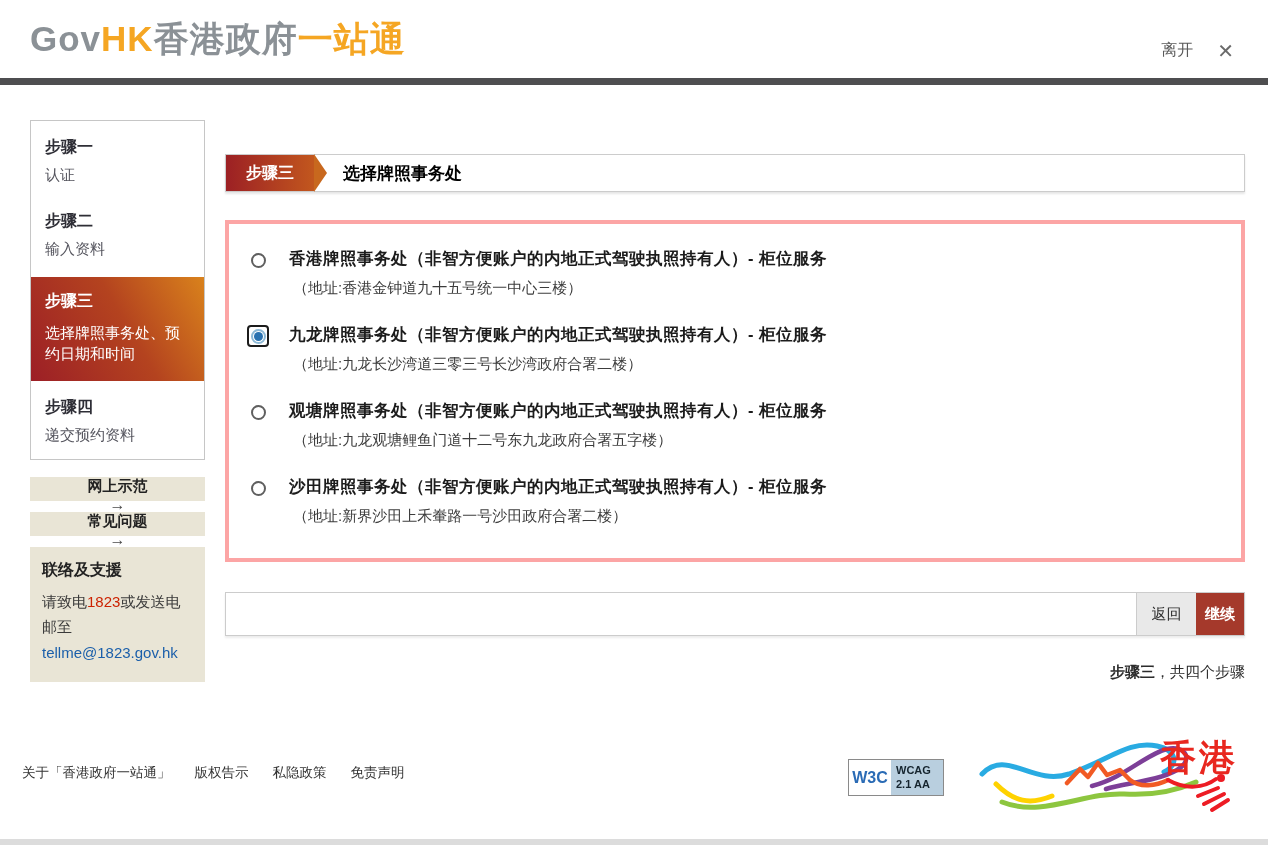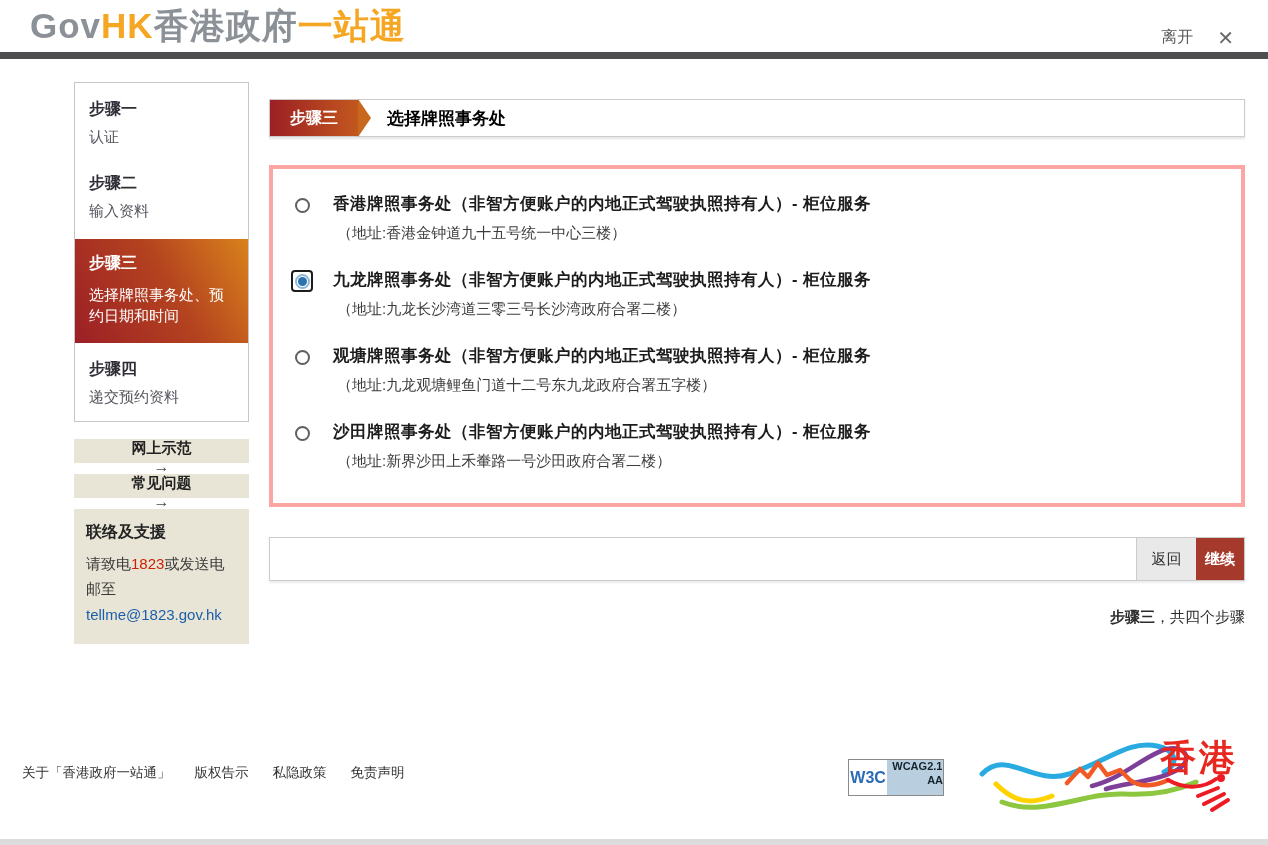--- a/index.html
+++ b/index.html
@@ -2,37 +2,37 @@
 <html><head>
 <meta charset="utf-8">
 <style>
   * { margin:0; padding:0; box-sizing:border-box; }
   html,body { background:#fff; }
   body { font-family:"Liberation Sans","DejaVu Sans",sans-serif; color:#333; }
   #page { width:1268px; height:845px; position:relative; background:#fff; overflow:hidden; margin:0 auto; }
   #page::after { content:""; position:absolute; left:0; right:0; bottom:0; height:6px; background:#dcdcdc; }
 
   
-  .top-header { height:52px; display:flex; align-items:center; justify-content:space-between; padding:0 34px 0 30px; }
+  .top-header { height:78px; display:flex; align-items:center; justify-content:space-between; padding:0 34px 0 30px; }
   .logo { font-size:35px; font-weight:bold; letter-spacing:1px; white-space:nowrap; }
   .logo .gray { color:#8b9196; }
   .logo .orange { color:#f5a623; }
   .leave { display:flex; align-items:center; gap:24px; color:#5a5a5a; font-size:16px; cursor:pointer;margin-top:23px; }
   .leave .x { font-size:20px; color:#6a6a6a; }
   .top-divider { height:7px; background:#4e4e50; }
 
   
   .banner-row { display:flex; margin:6px 12px 0 14px; height:44px; }
   .banner-purple { width:48px; height:44px; background:#6f61a9; flex-shrink:0; }
   .banner-strip { flex:1; background:linear-gradient(#f4f4f4,#ececec); border:1px solid #c9c9c9; border-left:none;
                   box-shadow:0 3px 3px rgba(0,0,0,0.15); display:flex; align-items:center; padding-left:12px; }
   .banner-strip .title { font-size:15px; font-weight:bold; color:#1e1e1e; margin-left:10px; }
 
   
-  .content { display:flex; padding:23px 23px 0 30px; align-items:center;margin-left:44px; }
+  .content { display:flex; padding:35px 23px 0 30px; align-items:flex-end; }
   .sidebar { width:175px; flex-shrink:0; }
   .main { flex:1; margin-left:20px; }
 
   
   .steps-box { border:1px solid #c6c6c6; background:#fff; padding-top:4px; margin-bottom:17px; }
   .step { padding:12px 14px 13px; }
   .step .t { font-size:16px; font-weight:bold; color:#2e2e36; }
   .step .s { font-size:15px; color:#55555e; margin-top:6px; line-height:1.45; }
   .step.active { background:linear-gradient(60deg,#9c1f26 0%,#b4431f 55%,#d9821c 100%); margin:4px 0; padding:14px 14px 16px; }
   .step.active .t, .step.active .s { color:#fff; }
@@ -81,21 +81,21 @@
 
   
   .footer { position:absolute; top:728px; left:0; right:0; height:110px; }
   .footer-links { position:absolute; left:22px; top:36px; display:flex; gap:24px; }
   .footer-links span { font-size:13.5px; color:#333; cursor:pointer; white-space:nowrap; }
   .wcag-badge { position:absolute; left:848px; top:31px; width:96px; height:37px; border:1px solid #8a8a8a;
                 display:flex; background:#fff; cursor:pointer; }
   .wcag-badge .w3c { width:42px; display:flex; align-items:center; justify-content:center;
                      color:#2a6bb5; font-weight:bold; font-size:16px; }
   .wcag-badge .wcag { flex:1; background:#b9cfdf; color:#15242e; font-size:11px; font-weight:bold;
-                      display:flex; flex-direction:row; justify-content:center; padding-left:5px; line-height:1.25; }
+                      display:flex; flex-direction:column; justify-content:center; padding-left:5px; line-height:1.25; }
   .brand { position:absolute; right:22px; top:0; width:272px; height:100px; }
   .brand .hk-text { position:absolute; right:8px; top:6px; color:#e8271f; font-size:36px; font-weight:bold; letter-spacing:3px; }
 </style>
 </head>
 <body>
 
 <div id="page">
 
   <div class="top-header">
     <div class="logo">

